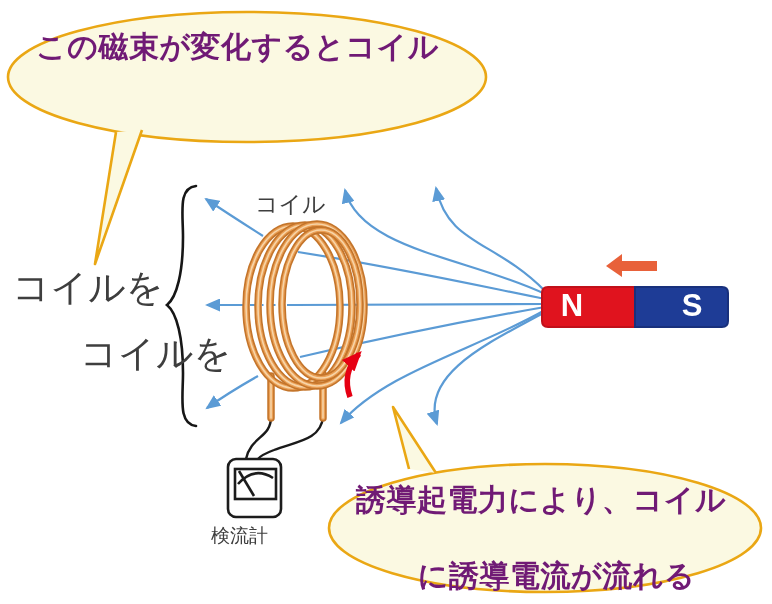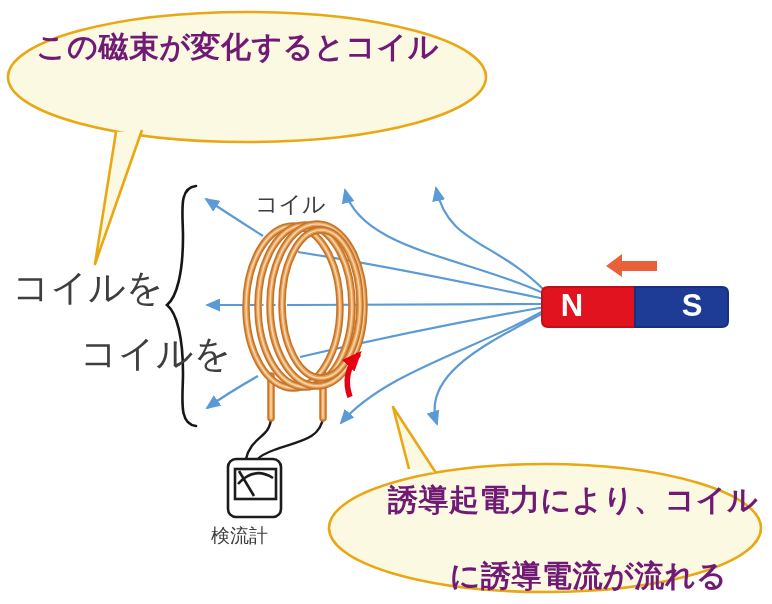--- a/index.html
+++ b/index.html
@@ -104,21 +104,21 @@
       <path d="M635,287 H548 Q542,287 542,293 V321 Q542,327 548,327 H635 Z" fill="#E0131E" stroke="#C1101A" stroke-width="2"></path>
       <path d="M635,287 H722 Q728,287 728,293 V321 Q728,327 722,327 H635 Z" fill="#1E3C96" stroke="#18307C" stroke-width="2"></path>
     </g>
 
     <polygon points="606,266 622,254 622,261 657,261 657,271 622,271 622,277" fill="#E8613A"></polygon>
   </svg>
 
   <div class="lbl bubble-text" style="left:36px;top:28px;"><span>この磁束が変化するとコイル</span><br>
        </div>
 
-  <div class="lbl bubble-text" style="left:356px;top:481px;margin-left:32px;"><span>誘導起電力により、コイル</span><br>
+  <div class="lbl bubble-text" style="left:356px;top:481px;"><span>誘導起電力により、コイル</span><br>
        <span>に誘導電流が流れる</span></div>
 
   <div class="lbl" style="left:255px;top:189px;font-size:23px;">コイル</div>
 
 
 
   <div class="lbl" style="left:211px;top:523px;font-size:19px;">検流計</div>
 
   <div class="lbl" style="left:8px;top:271px;font-size:37px;line-height:33px;width:160px;text-align:center;"><span>コイルを</span><br>
        <span>コイルを</span></div>

